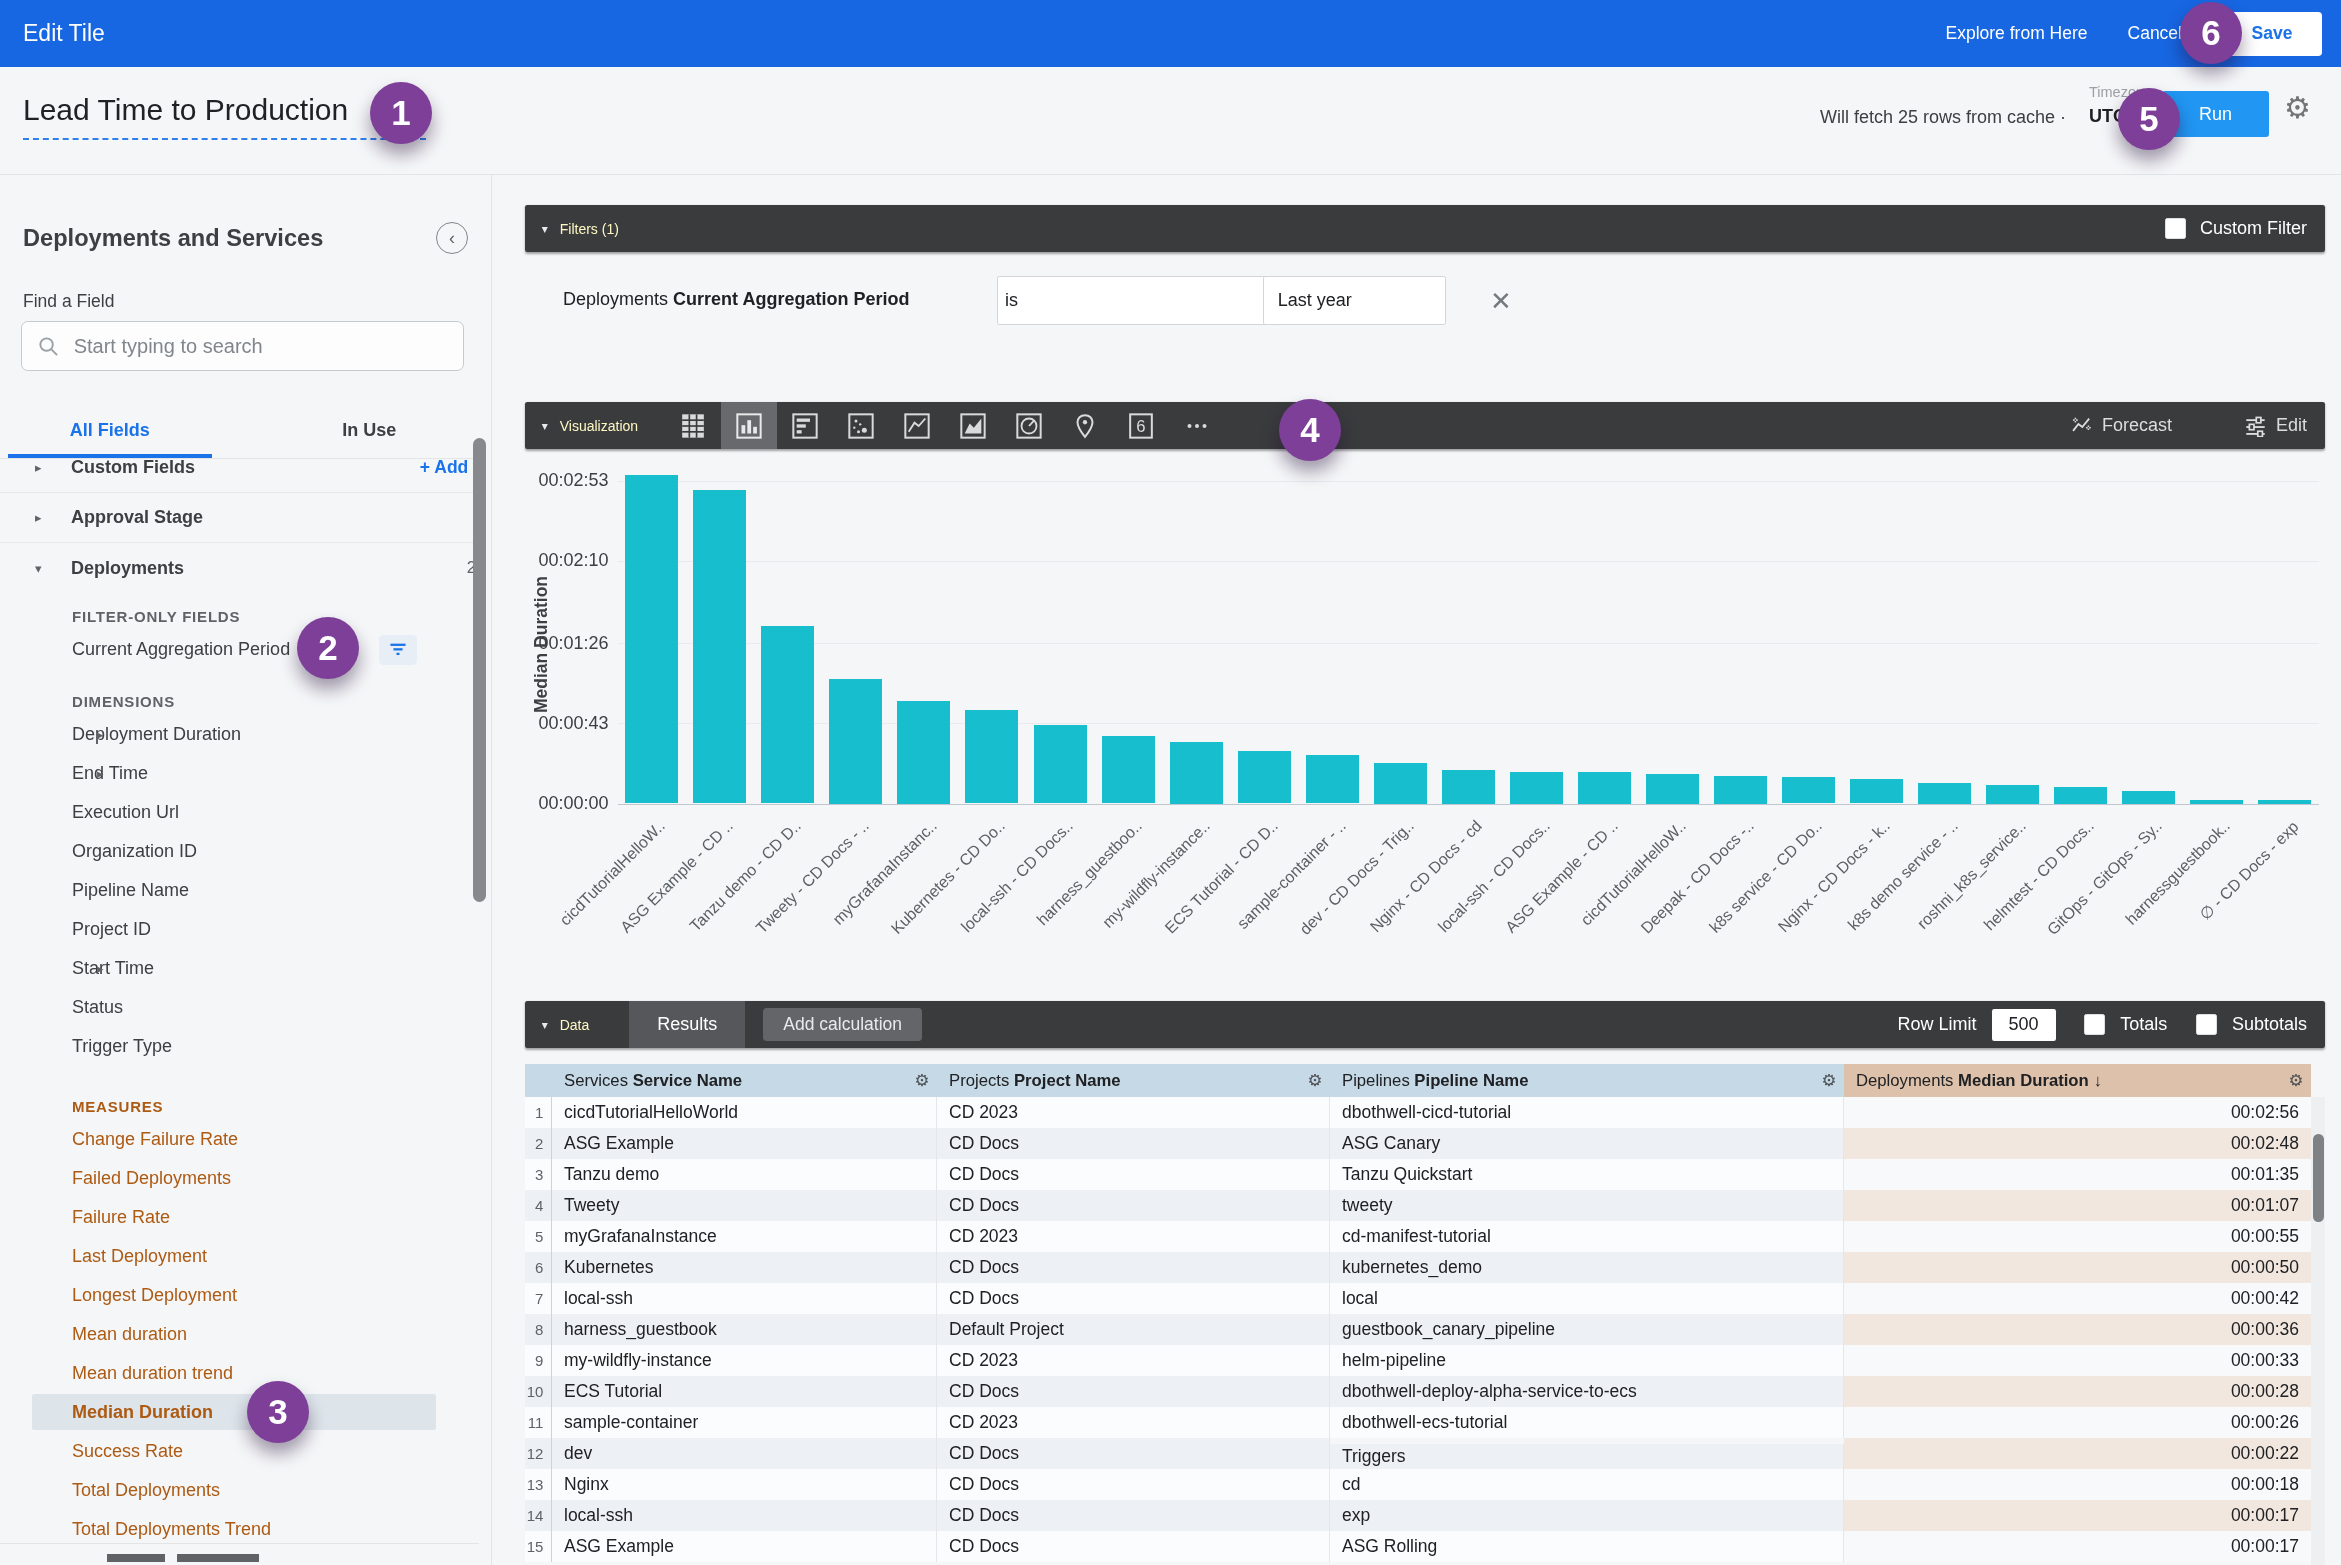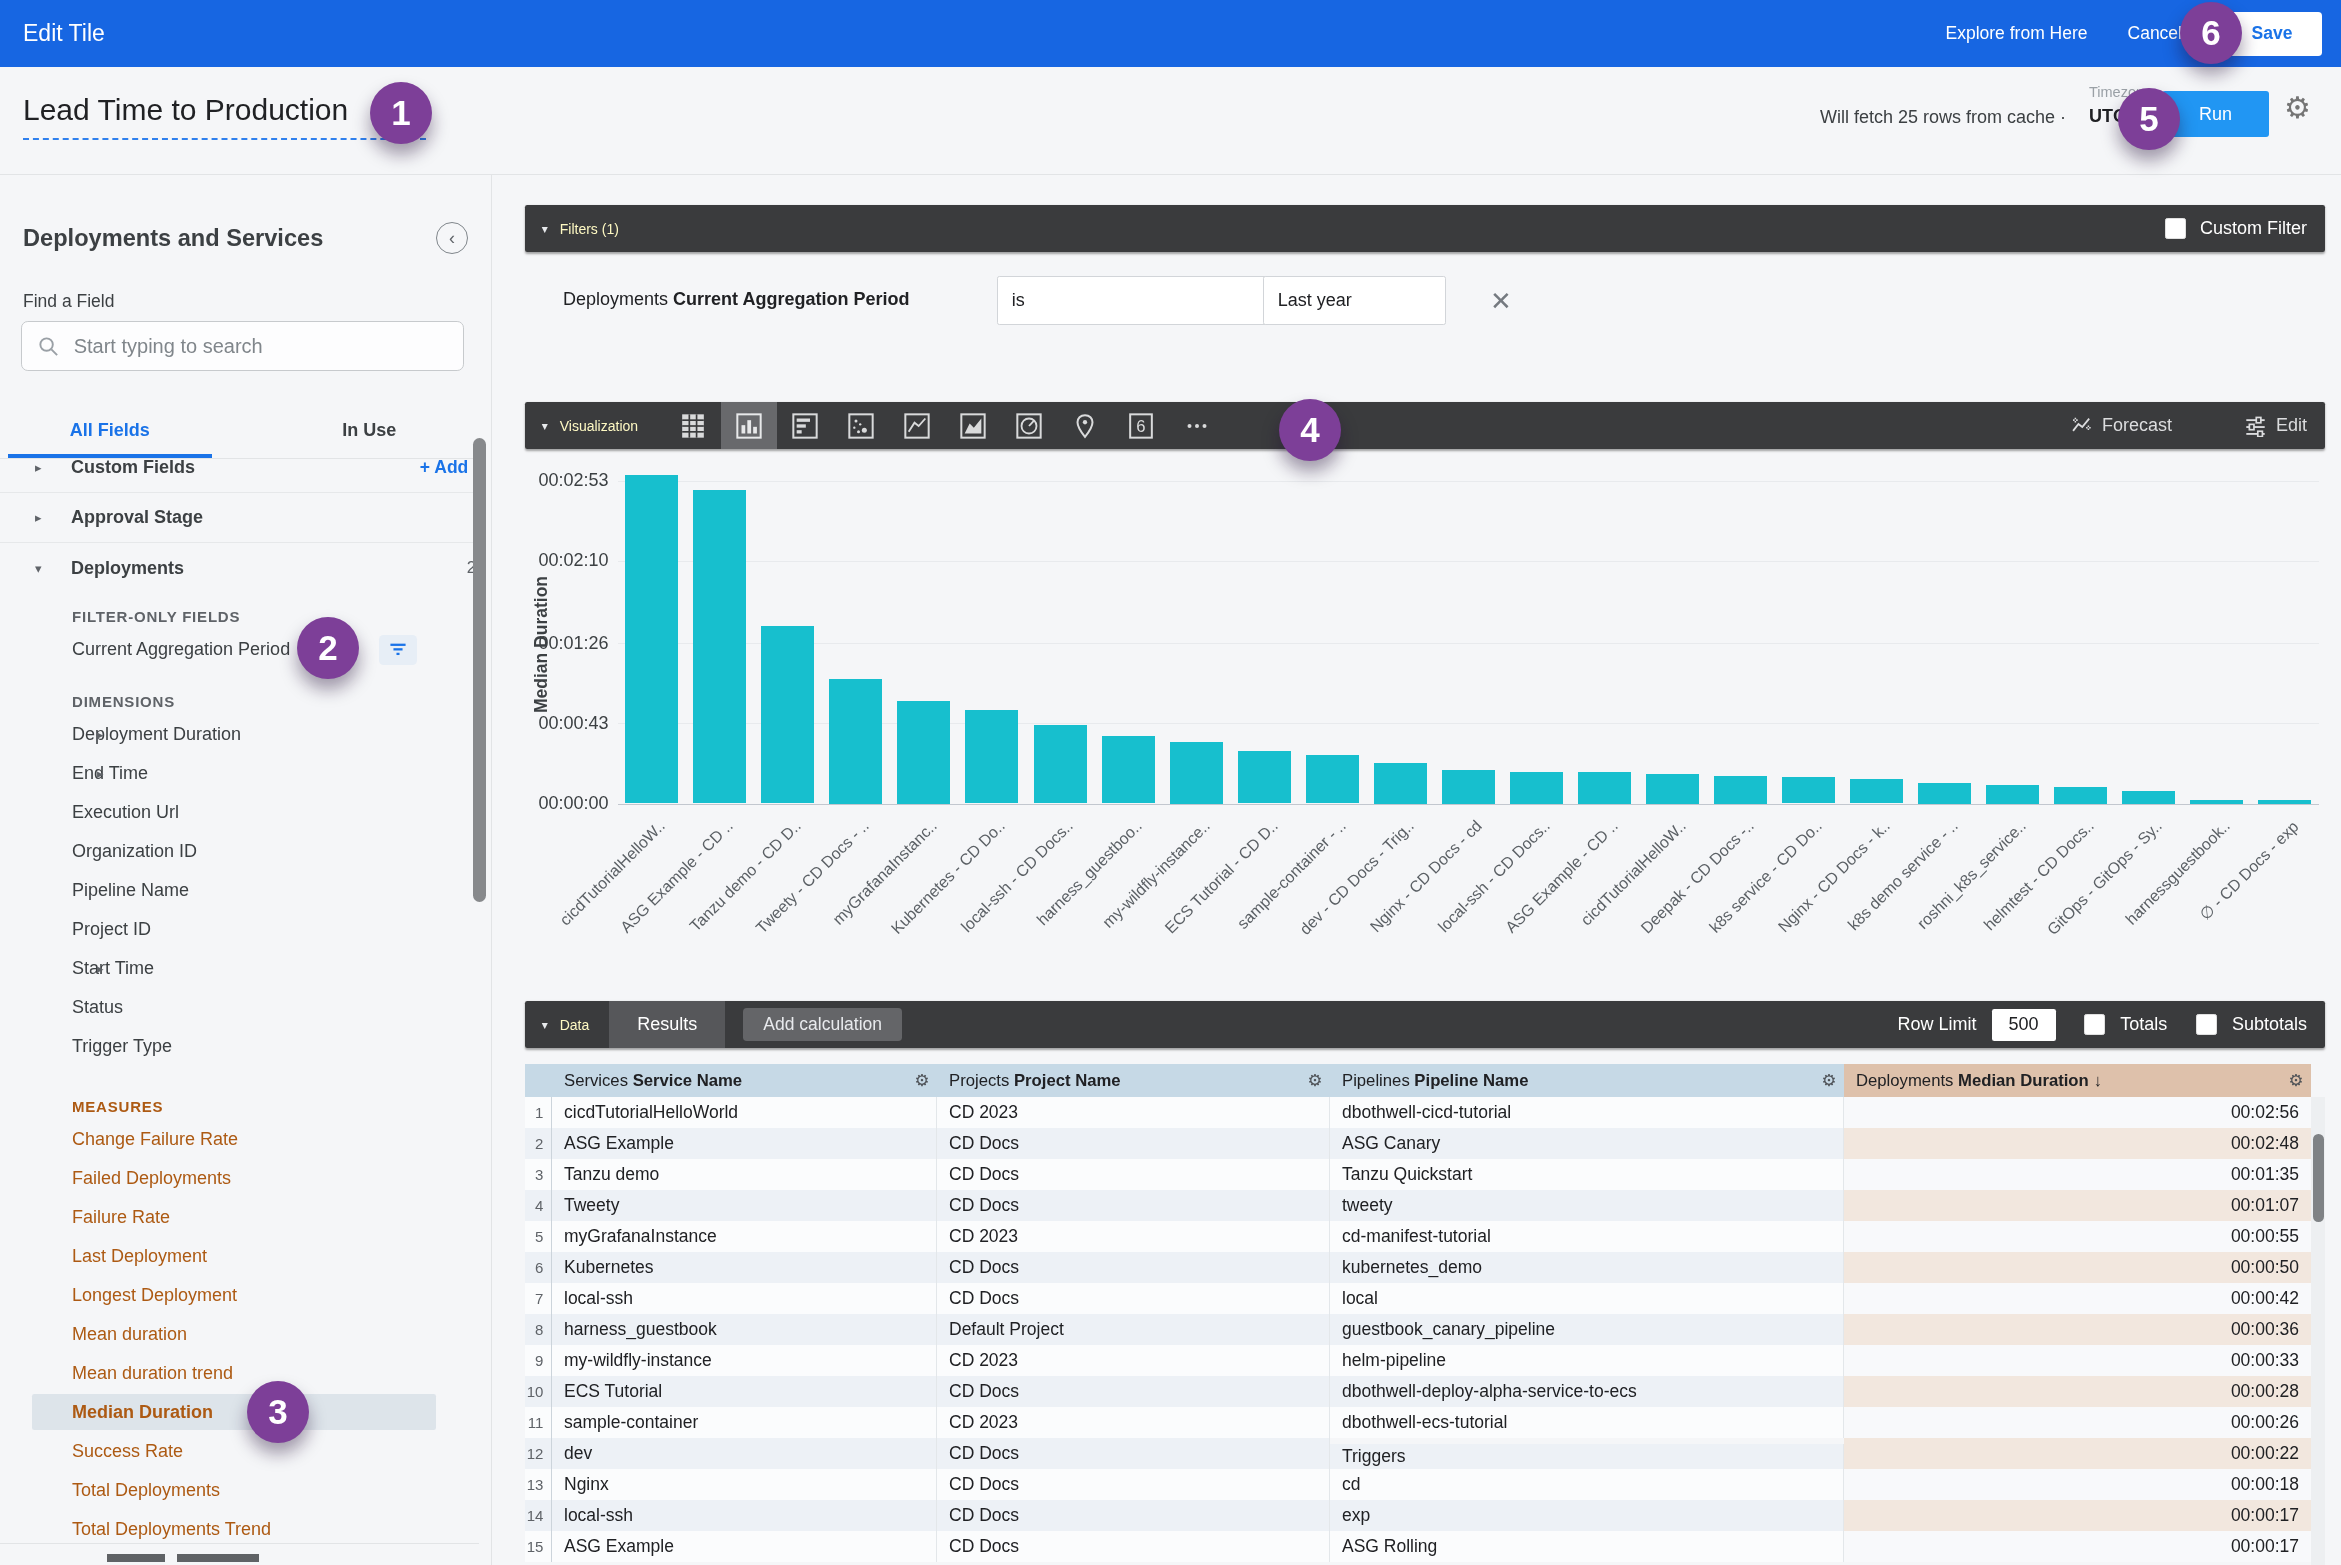--- a/index.html
+++ b/index.html
@@ -103,21 +103,21 @@
   .base-line { position:absolute; height:0; border-top:1.5px solid #c2c7cf; }
   .y-tick { position:absolute; font-size:18px; color:#3c4043; text-align:right; width:76px; }
   .y-title { position:absolute; left:-67px; top:185px; font-size:17.5px; font-weight:700; color:#3c4043;
     transform:rotate(-90deg); transform-origin:center; width:167px; text-align:center; }
   .bar-rect { position:absolute; background:#17bfce; cursor:pointer; }
   .x-label { position:absolute; width:228px; text-align:right; font-size:16px; color:#5b6065;
     transform:rotate(-45deg); transform-origin:100% 0; white-space:nowrap; }
 
   
   .results-tab { height:47px; min-width:116px; background:#56575a; color:#fff; font-size:18px;
-    display:flex; align-items:center; justify-content:center; margin-left:20px; padding:0 18px; cursor:pointer; }
+    display:flex; align-items:center; justify-content:center; margin-left:40px; padding:0 18px; cursor:pointer; }
   .addcalc-btn { height:33px; background:#646568; color:#e8eaed; font-size:17.5px; border:none;
     border-radius:3.8px; margin-left:18px; padding:0 20px; cursor:pointer; }
   .rowlimit-input { width:64px; height:32px; background:#fff; border:none; border-radius:2.3px;
     font-size:18px; text-align:center; color:#202124; font-family:"Liberation Sans",sans-serif; }
 
   
   .table { position:absolute; left:525px; top:1064px; width:1800px; height:502px; overflow:hidden; }
   .thead { display:flex; height:33px; }
   .th { display:flex; align-items:center; font-size:16.7px; color:#202124; background:#c6d9e6;
     padding-left:12px; position:relative; }
@@ -283,21 +283,21 @@
     <span class="bar-caret">▾</span>
     <span class="bar-title">Filters (1)</span>
     <span class="bar-right">
       <span class="cb"></span>
       <span class="cb-label">Custom Filter</span>
     </span>
   </div>
   <div class="filter-row-label">
     <span>Deployments</span>&nbsp;<b>Current Aggregation Period</b>
   </div>
-  <div class="filter-box" style="left:997px; width:281px;">
+  <div class="filter-box" style="left:997px; width:281px;padding-left:7px;">
     <span>is</span>
   </div>
   <div class="filter-box" style="left:1263px; width:183px;">
     <span>Last year</span>
   </div>
   <div class="filter-x">✕</div>
 </section>
 
 <section>
   <div class="dark-bar" style="top:402px;">

